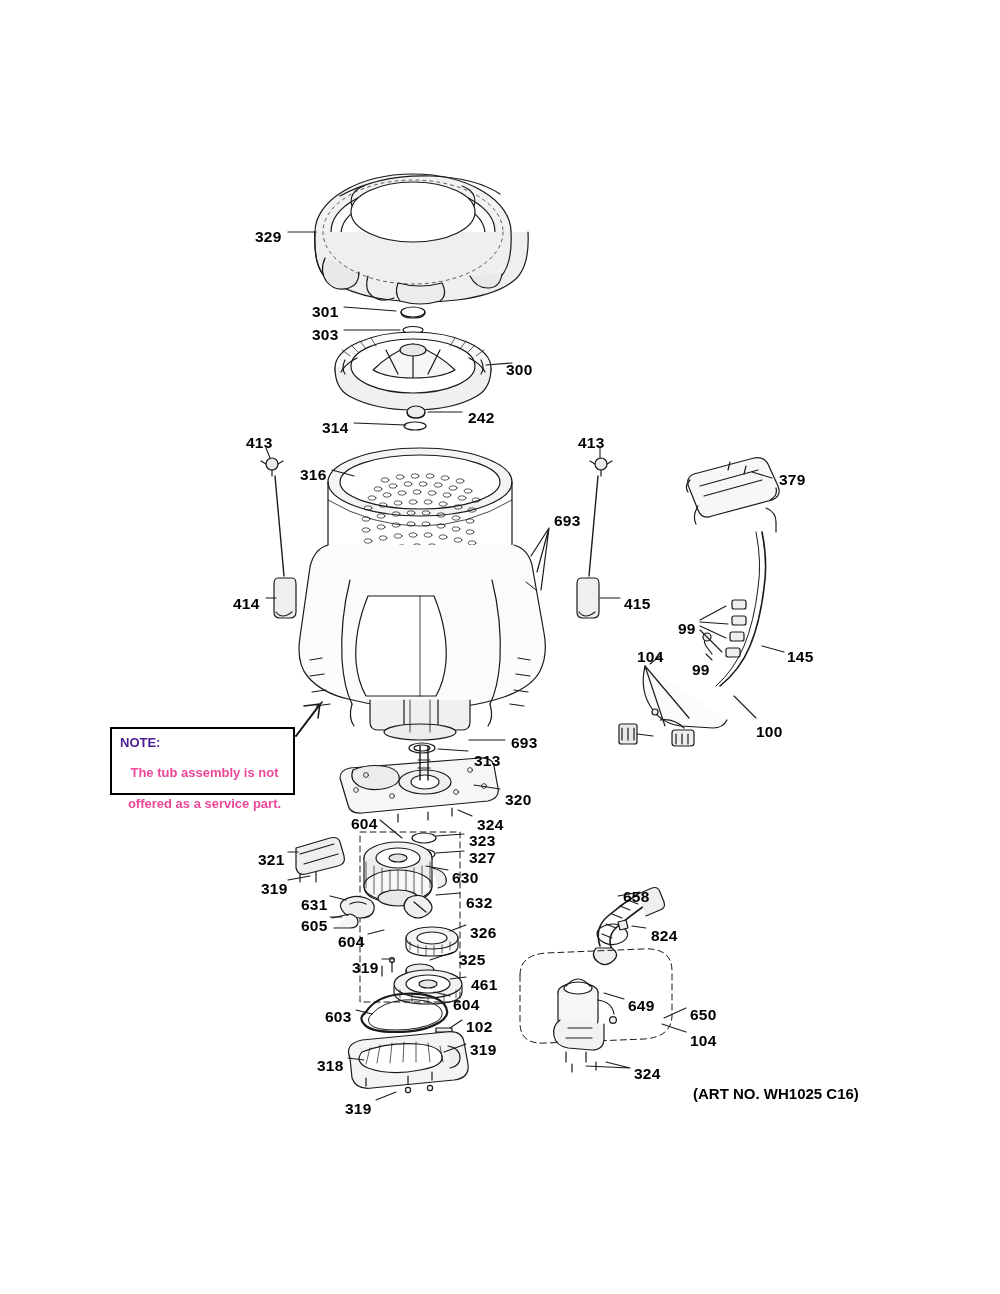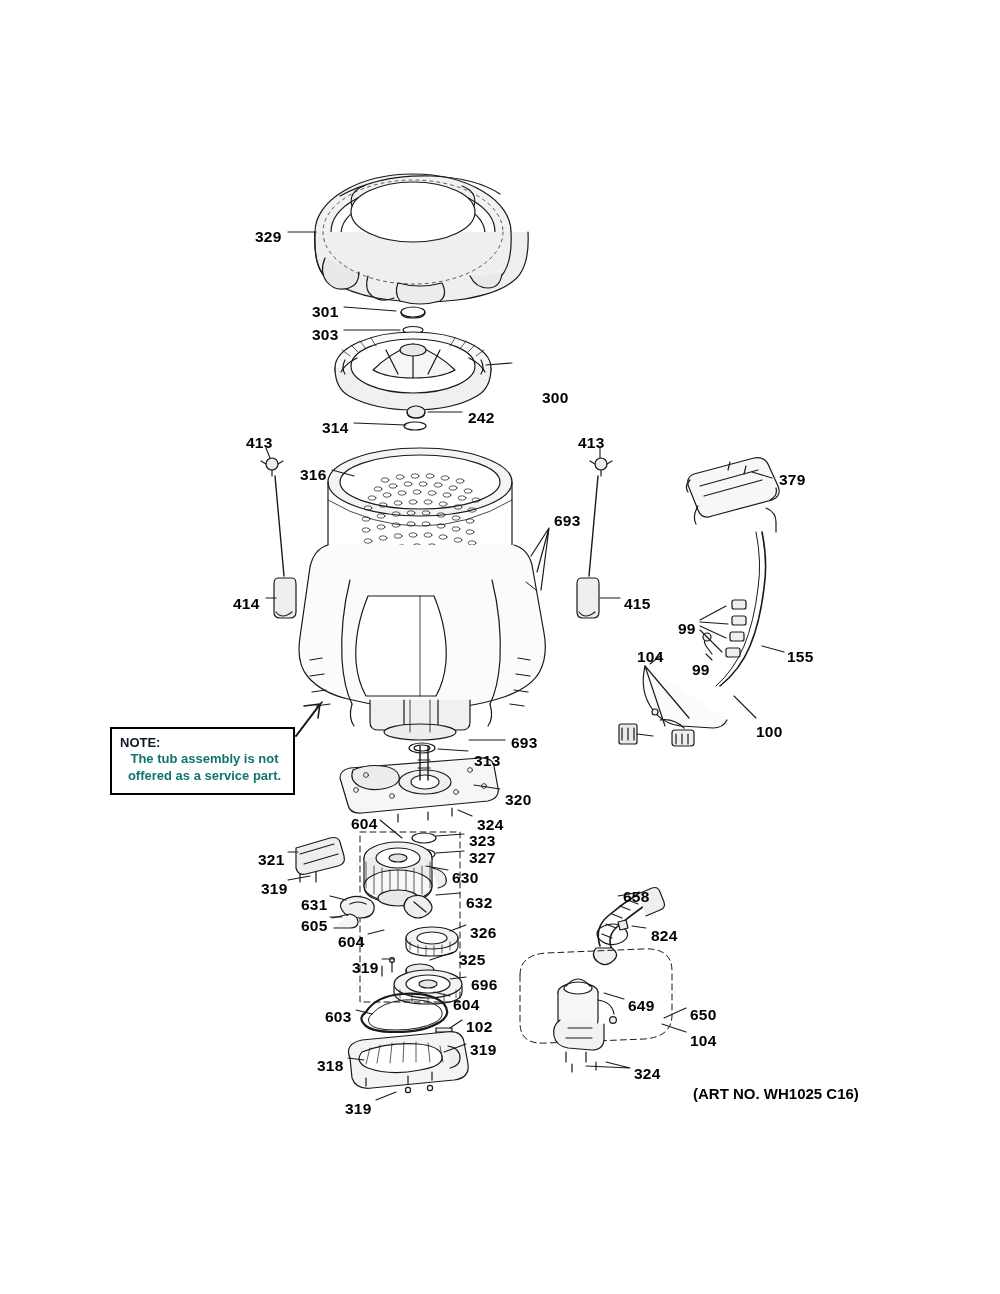--- a/index.html
+++ b/index.html
@@ -38,30 +38,30 @@
     width: 185px;
     height: 68px;
     border: 2px solid #000000;
     background: #ffffff;
     box-sizing: border-box;
     padding: 6px 4px 0 8px;
   }
   .note-title {
     font-size: 13px;
     font-weight: bold;
-    color: #0f172a;
+    color: #4c1d95;
     line-height: 15px;
   }
   .note-text {
     font-size: 13px;
     font-weight: bold;
-    color: #0f766e;
+    color: #ec4899;
     line-height: 16px;
     text-align: center;
-    margin-top: 1px;
+    margin-top: 15px;
   }
   .art-no {
     position: absolute;
     left: 693px;
     top: 1085px;
     font-size: 15px;
     font-weight: bold;
     color: #000;
     white-space: nowrap;
   }
@@ -488,53 +488,53 @@
     <div class="note-text">The tub assembly is not</div>
     <div class="note-text">offered as a service part.</div>
   </div>
 
   <div class="art-no">(ART NO. WH1025 C16)</div>
 
   <div id="callout-layer">
       <div class="callout" style="left: 255px; top: 228px;">329</div>
       <div class="callout" style="left: 312px; top: 303px;">301</div>
       <div class="callout" style="left: 312px; top: 326px;">303</div>
-      <div class="callout" style="left: 542px; top: 361px; margin-top: 28px;">300</div>
+      <div class="callout" style="left: 506px; top: 361px;">300</div>
       <div class="callout" style="left: 468px; top: 409px;">242</div>
       <div class="callout" style="left: 322px; top: 419px;">314</div>
       <div class="callout" style="left: 246px; top: 434px;">413</div>
       <div class="callout" style="left: 292px; top: 466px; margin-left: 8px;">316</div>
       <div class="callout" style="left: 578px; top: 434px;">413</div>
       <div class="callout" style="left: 554px; top: 512px;">693</div>
       <div class="callout" style="left: 779px; top: 471px;">379</div>
       <div class="callout" style="left: 233px; top: 595px;">414</div>
       <div class="callout" style="left: 624px; top: 595px;">415</div>
       <div class="callout" style="left: 678px; top: 620px;">99</div>
-      <div class="callout" style="left: 787px; top: 648px;">155</div>
+      <div class="callout" style="left: 787px; top: 648px;">145</div>
       <div class="callout" style="left: 692px; top: 661px;">99</div>
       <div class="callout" style="left: 637px; top: 648px;">104</div>
       <div class="callout" style="left: 756px; top: 723px;">100</div>
       <div class="callout" style="left: 511px; top: 734px;">693</div>
       <div class="callout" style="left: 474px; top: 752px;">313</div>
       <div class="callout" style="left: 505px; top: 791px;">320</div>
       <div class="callout" style="left: 477px; top: 816px;">324</div>
       <div class="callout" style="left: 351px; top: 815px;">604</div>
       <div class="callout" style="left: 469px; top: 832px;">323</div>
       <div class="callout" style="left: 469px; top: 849px;">327</div>
       <div class="callout" style="left: 258px; top: 851px;">321</div>
       <div class="callout" style="left: 452px; top: 869px;">630</div>
       <div class="callout" style="left: 261px; top: 880px;">319</div>
       <div class="callout" style="left: 466px; top: 894px;">632</div>
       <div class="callout" style="left: 301px; top: 896px;">631</div>
       <div class="callout" style="left: 301px; top: 917px;">605</div>
       <div class="callout" style="left: 338px; top: 933px;">604</div>
       <div class="callout" style="left: 470px; top: 924px;">326</div>
       <div class="callout" style="left: 459px; top: 951px;">325</div>
       <div class="callout" style="left: 352px; top: 959px;">319</div>
-      <div class="callout" style="left: 471px; top: 976px;">696</div>
+      <div class="callout" style="left: 471px; top: 976px;">461</div>
       <div class="callout" style="left: 453px; top: 996px;">604</div>
       <div class="callout" style="left: 623px; top: 888px;">658</div>
       <div class="callout" style="left: 651px; top: 927px;">824</div>
       <div class="callout" style="left: 628px; top: 997px; text-align: center;">649</div>
       <div class="callout" style="left: 690px; top: 1006px;">650</div>
       <div class="callout" style="left: 690px; top: 1032px;">104</div>
       <div class="callout" style="left: 325px; top: 1008px;">603</div>
       <div class="callout" style="left: 466px; top: 1018px;">102</div>
       <div class="callout" style="left: 470px; top: 1041px;">319</div>
       <div class="callout" style="left: 317px; top: 1057px;">318</div>

